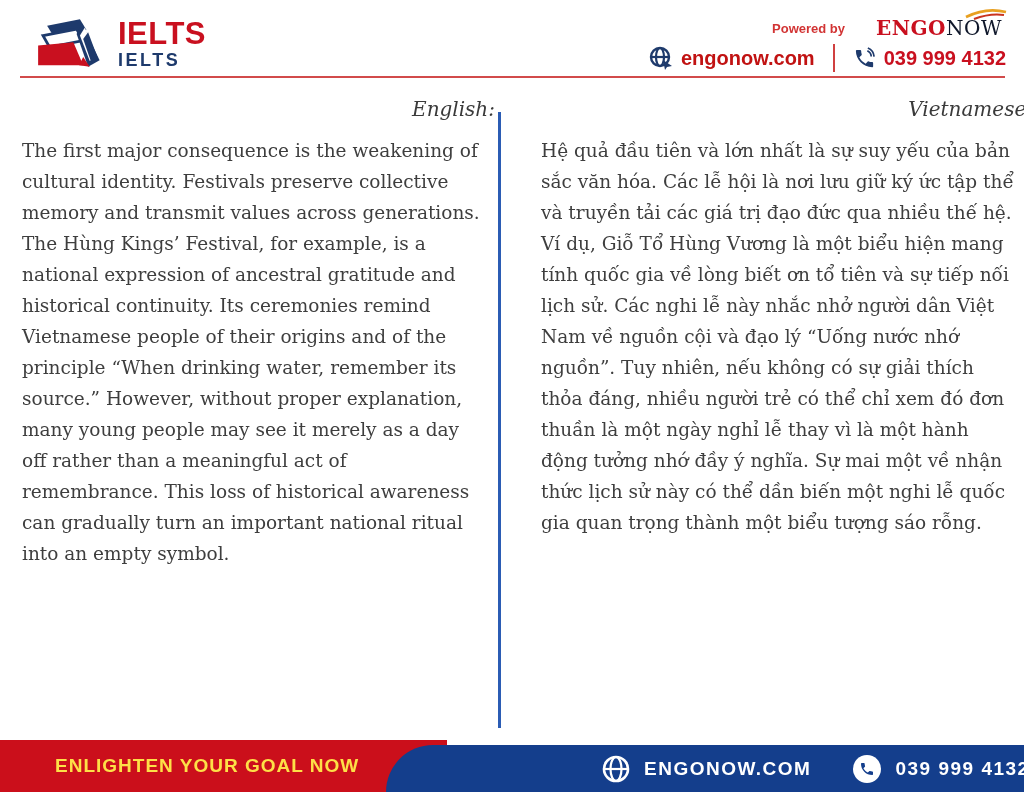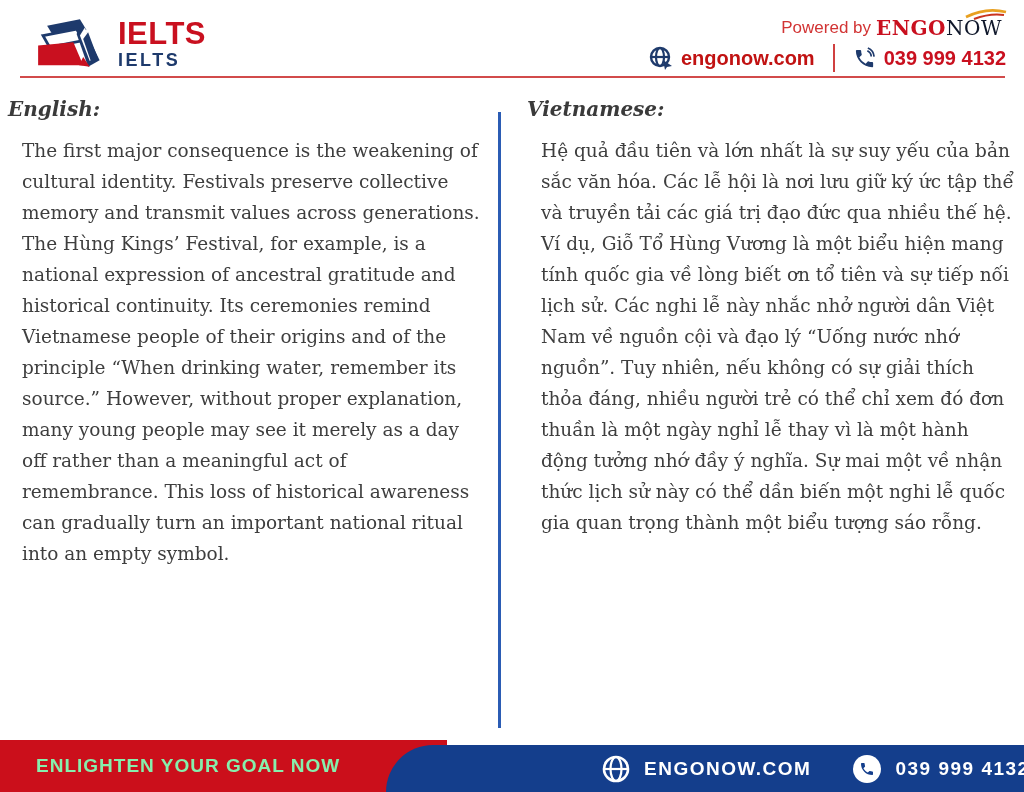--- a/index.html
+++ b/index.html
@@ -7,45 +7,45 @@
   .page{position:absolute;inset:0;width:1024px;height:700px;background:#fff;}
 
   
   .logo-wrap{position:absolute;left:34px;top:6px;display:flex;align-items:flex-start;}
   .logo-icon{width:82px;height:66px;margin-top:4px;}
   .logo-text{margin-left:2px;padding-top:13px;line-height:1;}
   .logo-line1{display:block;font-size:31px;font-weight:800;color:#C9101F;letter-spacing:0.5px;line-height:0.95;}
   .logo-line2{display:block;font-size:18px;font-weight:800;color:#1E3A6C;letter-spacing:2.5px;margin-top:3px;}
 
   .powered{position:absolute;top:16px;right:22px;white-space:nowrap;}
-  .powered-prefix{font-size:17px;color:#D23434;font-weight:400;margin-right:5px;vertical-align:2px;}
-  .powered-brand-bold{font-family:"DejaVu Serif",serif;font-weight:700;font-size:20px;color:#C9101F;letter-spacing:0.5px;}
+  .powered-prefix{font-size:13px;color:#D23434;font-weight:700;vertical-align:2px;}
+  .powered-brand-bold{font-family:"DejaVu Serif",serif;font-weight:700;font-size:20px;color:#C9101F;letter-spacing:0.5px;margin-left:31px;}
   .powered-brand-light{font-family:"DejaVu Serif",serif;font-weight:400;font-size:20px;color:#0f172a;letter-spacing:0.5px;}
   .swoosh{position:absolute;top:-9px;right:-6px;width:44px;height:14px;}
 
   .contact-row{position:absolute;top:44px;right:18px;display:flex;align-items:center;}
   .hdr-globe{width:24px;height:24px;margin-right:8px;}
   .hdr-web{font-size:20px;font-weight:700;color:#C11212;}
   .hdr-divider{width:2px;height:28px;background:#D04040;margin:0 18px;}
   .hdr-phone-icon{width:23px;height:23px;margin-right:8px;}
   .hdr-phone{font-size:20px;font-weight:700;color:#C9101F;}
 
   .header-rule{position:absolute;top:76px;left:20px;width:985px;height:2px;background:#D24B4B;}
 
   
   .col{position:absolute;top:97px;}
   .col-en{left:8px;width:487px;}
   .col-vi{left:527px;width:506px;}
-  .col-heading{font-family:"DejaVu Serif",serif;font-style:italic;font-weight:700;font-size:20px;color:#3A3A3A;margin:0 0 5px 0;}
+  .col-heading{font-family:"DejaVu Serif",serif;font-style:italic;font-weight:400;font-size:20px;color:#3A3A3A;margin:0 0 5px 0;text-align:right;}
   .col-body{font-family:"DejaVu Serif",serif;font-size:18.5px;line-height:31px;color:#3E3E3E;margin:14px;text-align:left;}
   .v-divider{position:absolute;left:498px;top:112px;width:3px;height:616px;background:#2B5CB4;}
 
   
   .footer-red{position:absolute;left:0;top:740px;width:447px;height:52px;background:#CB0F1B;display:flex;align-items:center;}
-  .footer-slogan{color:#86efac;font-weight:700;font-size:19px;letter-spacing:1px;padding-left:36px;white-space:nowrap;}
+  .footer-slogan{color:#fde047;font-weight:700;font-size:19px;letter-spacing:1px;padding-left:55px;white-space:nowrap;}
   .footer-blue{position:absolute;left:386px;top:745px;width:638px;height:47px;background:#143E8C;border-top-left-radius:58px;}
   .footer-contacts{position:absolute;left:216px;top:0;height:47px;display:flex;align-items:center;}
   .ftr-globe{width:28px;height:28px;margin-right:14px;flex:0 0 auto;}
   .ftr-web{font-size:19px;font-weight:700;color:#fff;letter-spacing:1.5px;white-space:nowrap;}
   .ftr-phone-badge{width:28px;height:28px;border-radius:50%;background:#fff;margin:0 14px 0 42px;display:flex;align-items:center;justify-content:center;flex:0 0 auto;}
   .ftr-phone{font-size:19px;font-weight:700;color:#fff;letter-spacing:1.5px;white-space:nowrap;}
 </style>
 </head>
 <body>
 

